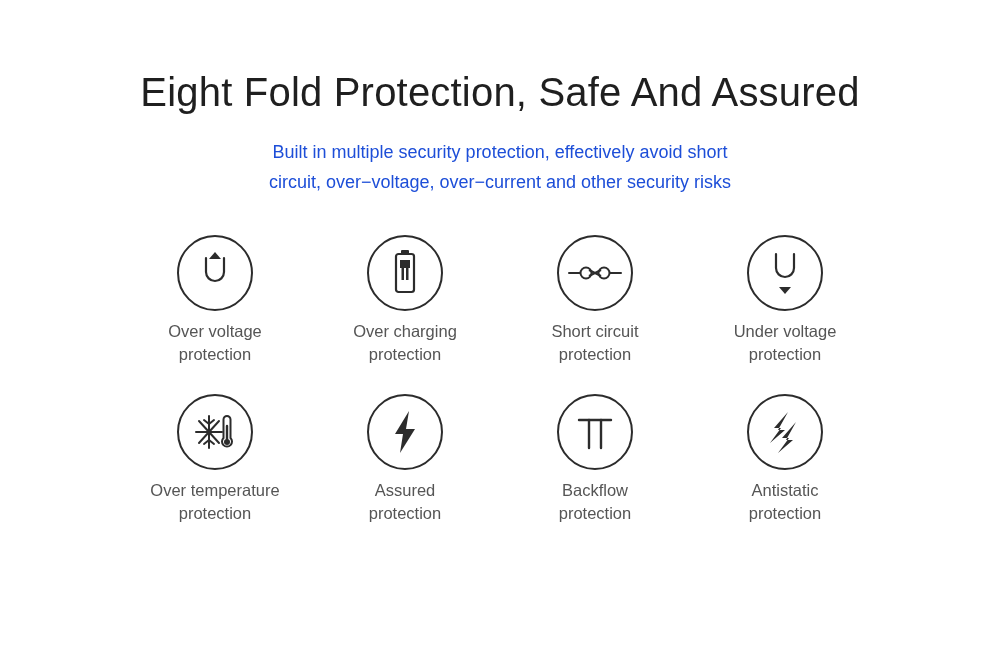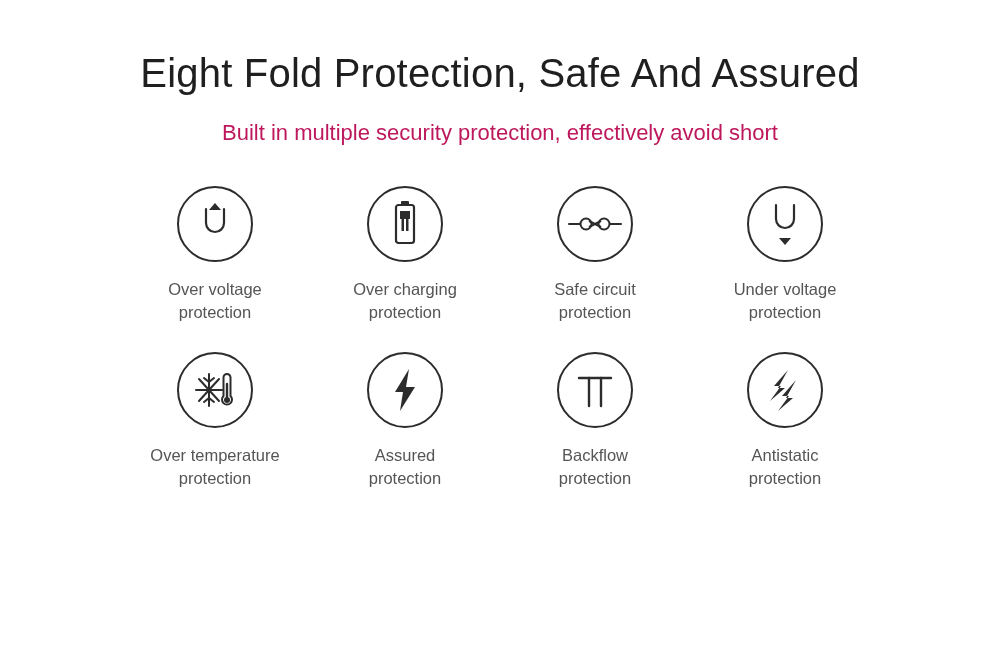--- a/index.html
+++ b/index.html
@@ -21,30 +21,30 @@
     background: #ffffff;
     box-sizing: border-box;
   }
   .headline {
     text-align: center;
     font-size: 40px;
     font-weight: 400;
     color: #1f1f1f;
     letter-spacing: 0.2px;
     margin: 0;
-    padding-top: 48px;
+    padding-top: 67px;
     line-height: 1.25;
   }
   .subhead {
     text-align: center;
     margin: 20px auto 0 auto;
     width: 760px;
-    font-size: 22px;
+    font-size: 18px;
     line-height: 30px;
-    color: #be185d;
+    color: #1d4ed8;
     font-weight: 400;
   }
   .subhead div {
     white-space: nowrap;
   }
   .grid {
     margin-top: 38px;
     display: grid;
     grid-template-columns: repeat(4, 1fr);
     grid-row-gap: 28px;
@@ -63,39 +63,40 @@
     border-radius: 50%;
     display: flex;
     align-items: center;
     justify-content: center;
     box-sizing: border-box;
   }
   .circle svg {
     display: block;
   }
   .caption {
-    margin-top: 16px;
+    margin-top: 9px;
     text-align: center;
     font-size: 16.5px;
     line-height: 23px;
     color: #555555;
     font-weight: 400;
     width: 190px;
   }
   .caption .l2 { display: block; }
 </style>
 </head>
 <body>
 
 <div class="page">
 
   <h1 class="headline">Eight Fold Protection, Safe And Assured</h1>
 
   <div class="subhead">
     <div>Built in multiple security protection, effectively avoid short</div>
+    <div>circuit, over−voltage, over−current and other security risks</div>
   </div>
 
   <div class="grid">
 
     <div class="cell">
       <div class="circle">
         <span>
           <svg width="44" height="46" viewBox="0 0 44 46" fill="none" stroke="#2c2c2c" stroke-width="2.2">
             <path d="M13 8 v14 a9 9 0 0 0 18 0 V8" stroke-linecap="round"></path>
             <path d="M22 40 V23" stroke-linecap="round" style="display:none"></path>
@@ -134,21 +135,21 @@
             <line x1="2" y1="12" x2="13" y2="12" stroke-linecap="round"></line>
             <circle cx="19" cy="12" r="5.5"></circle>
             <line x1="22" y1="9" x2="34" y2="15"></line>
             <line x1="22" y1="15" x2="34" y2="9"></line>
             <circle cx="37" cy="12" r="5.5"></circle>
             <line x1="43" y1="12" x2="54" y2="12" stroke-linecap="round"></line>
           </svg>
         </span>
       </div>
       <div class="caption">
-        <span>Safe circuit</span>
+        <span>Short circuit</span>
         <span class="l2">protection</span>
       </div>
     </div>
 
     <div class="cell">
       <div class="circle">
         <span>
           <svg width="44" height="46" viewBox="0 0 44 46" fill="none" stroke="#2c2c2c" stroke-width="2.2">
             <path d="M13 4 v14 a9 9 0 0 0 18 0 V4" stroke-linecap="round"></path>
             <path d="M22 44 L16 37 H28 Z" fill="#2c2c2c" stroke="none"></path>

